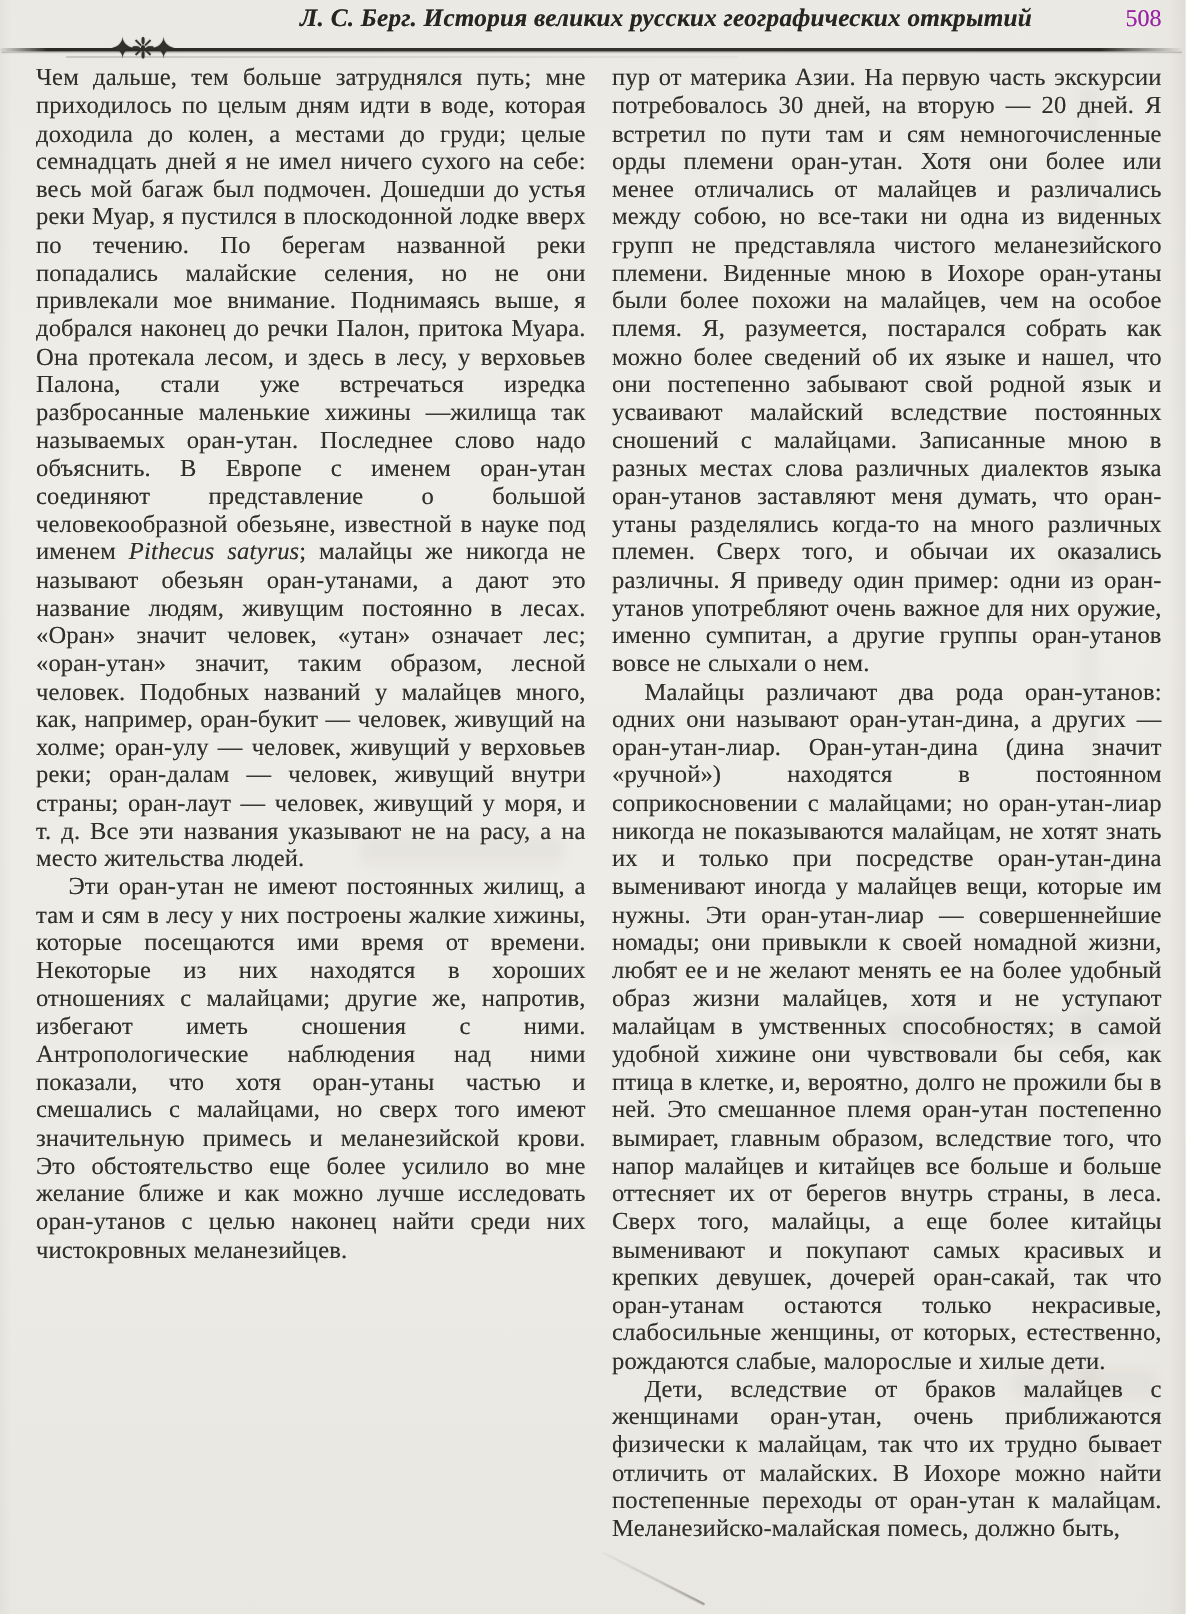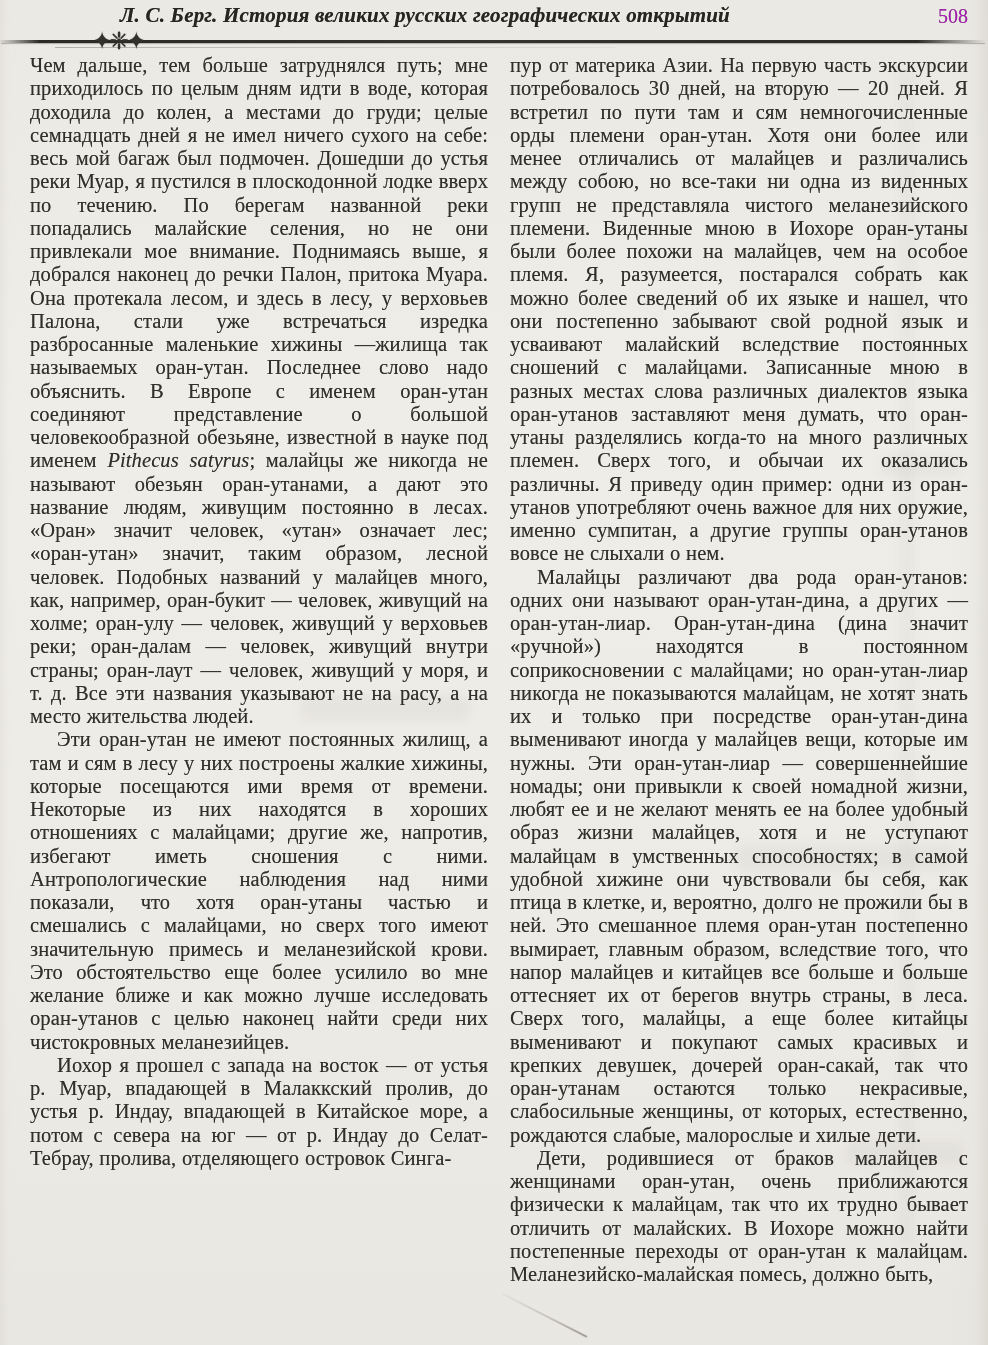--- a/index.html
+++ b/index.html
@@ -11,21 +11,21 @@
       linear-gradient(90deg, rgba(120,115,100,0.06) 0px, rgba(120,115,100,0.0) 10px),
       linear-gradient(270deg, rgba(110,105,92,0.10) 0px, rgba(110,105,92,0.02) 14px, rgba(110,105,92,0.0) 40px),
       linear-gradient(180deg, #ebe9e3 0%, #efede8 30%, #edebe5 70%, #e9e7e1 100%);
     font-family: "Liberation Serif", "DejaVu Serif", serif;
     color: #2e2d29;
   }
 
   
   .header-title {
     position: absolute; top: 3px; left: 120px; width: 740px;
-    text-align: left;
+    text-align: right;
     font-size: 21px; font-weight: bold; font-style: italic;
     color: #262520;
     letter-spacing: 0.2px;
     white-space: nowrap;
     text-shadow: 0 0 0.5px rgba(38,37,32,0.6);
     font-family: Liberation Serif, serif;
   }
   .page-number {
     position: absolute; top: 5px; right: 20px;
     font-size: 20px; color: #a21caf;
@@ -100,26 +100,25 @@
 <div class="header-title">Л. С. Берг. История великих русских географических открытий</div>
 <div class="page-number">508</div>
 <div class="header-rule"></div>
 <div class="header-rule-thin"></div>
 <div class="fleuron">✦❈✦</div>
 
 <div class="columns">
   <div class="col">
       <p class="para"><span>Чем дальше, тем больше затруднялся путь; мне приходилось по целым дням идти в воде, которая доходила до колен, а местами до груди; целые семнадцать дней я не имел ничего сухого на себе: весь мой багаж был подмочен. Дошедши до устья реки Муар, я пустился в плоскодонной лодке вверх по течению. По берегам названной реки попадались малайские селения, но не они привлекали мое внимание. Поднимаясь выше, я добрался наконец до речки Палон, притока Муара. Она протекала лесом, и здесь в лесу, у верховьев Палона, стали уже встречаться изредка разбросанные маленькие хижины —жилища так называемых оран-утан. Последнее слово надо объяснить. В Европе с именем оран-утан соединяют представление о большой человекообразной обезьяне, известной в науке под именем </span><i>Pithecus satyrus</i><span>; малайцы же никогда не называют обезьян оран-утанами, а дают это название людям, живущим постоянно в лесах. «Оран» значит человек, «утан» означает лес; «оран-утан» значит, таким образом, лесной человек. Подобных названий у малайцев много, как, например, оран-букит — человек, живущий на холме; оран-улу — человек, живущий у верховьев реки; оран-далам — человек, живущий внутри страны; оран-лаут — человек, живущий у моря, и т. д. Все эти названия указывают не на расу, а на место жительства людей.</span></p>
       <p class="para indent"><span>Эти оран-утан не имеют постоянных жилищ, а там и сям в лесу у них построены жалкие хижины, которые посещаются ими время от времени. Некоторые из них находятся в хороших отношениях с малайцами; другие же, напротив, избегают иметь сношения с ними. Антропологические наблюдения над ними показали, что хотя оран-утаны частью и смешались с малайцами, но сверх того имеют значительную примесь и меланезийской крови. Это обстоятельство еще более усилило во мне желание ближе и как можно лучше исследовать оран-утанов с целью наконец найти среди них чистокровных меланезийцев.</span></p>
-      <p class="para indent"><span>Иохор я прошел с запада на восток — от устья р. Муар, впадающей в Малаккский пролив, до устья р. Индау, впадающей в Китайское море, а потом с севера на юг — от р. Индау до Селат-Тебрау, пролива, отделяющего островок Синга-</span></p>
     </div>
   <div class="col">
       <p class="para"><span>пур от материка Азии. На первую часть экскурсии потребовалось 30 дней, на вторую — 20 дней. Я встретил по пути там и сям немногочисленные орды племени оран-утан. Хотя они более или менее отличались от малайцев и различались между собою, но все-таки ни одна из виденных групп не представляла чистого меланезийского племени. Виденные мною в Иохоре оран-утаны были более похожи на малайцев, чем на особое племя. Я, разумеется, постарался собрать как можно более сведений об их языке и нашел, что они постепенно забывают свой родной язык и усваивают малайский вследствие постоянных сношений с малайцами. Записанные мною в разных местах слова различных диалектов языка оран-утанов заставляют меня думать, что оран-утаны разделялись когда-то на много различных племен. Сверх того, и обычаи их оказались различны. Я приведу один пример: одни из оран-утанов употребляют очень важное для них оружие, именно сумпитан, а другие группы оран-утанов вовсе не слыхали о нем.</span></p>
       <p class="para indent"><span>Малайцы различают два рода оран-утанов: одних они называют оран-утан-дина, а других — оран-утан-лиар. Оран-утан-дина (дина значит «ручной») находятся в постоянном соприкосновении с малайцами; но оран-утан-лиар никогда не показываются малайцам, не хотят знать их и только при посредстве оран-утан-дина выменивают иногда у малайцев вещи, которые им нужны. Эти оран-утан-лиар — совершеннейшие номады; они привыкли к своей номадной жизни, любят ее и не желают менять ее на более удобный образ жизни малайцев, хотя и не уступают малайцам в умственных способностях; в самой удобной хижине они чувствовали бы себя, как птица в клетке, и, вероятно, долго не прожили бы в ней. Это смешанное племя оран-утан постепенно вымирает, главным образом, вследствие того, что напор малайцев и китайцев все больше и больше оттесняет их от берегов внутрь страны, в леса. Сверх того, малайцы, а еще более китайцы выменивают и покупают самых красивых и крепких девушек, дочерей оран-сакай, так что оран-утанам остаются только некрасивые, слабосильные женщины, от которых, естественно, рождаются слабые, малорослые и хилые дети.</span></p>
-      <p class="para indent"><span>Дети, родившиеся от браков малайцев с женщинами оран-утан, очень приближаются физически к малайцам, так что их трудно бывает отличить от малайских. В Иохоре можно найти постепенные переходы от оран-утан к малайцам. Меланезийско-малайская помесь, должно быть,</span></p>
+      <p class="para indent"><span>Дети, вследствие от браков малайцев с женщинами оран-утан, очень приближаются физически к малайцам, так что их трудно бывает отличить от малайских. В Иохоре можно найти постепенные переходы от оран-утан к малайцам. Меланезийско-малайская помесь, должно быть,</span></p>
     </div>
 </div>
 
 <div class="scan-artifact streak-right"></div>
 <div class="scan-artifact smudge-1"></div>
 <div class="scan-artifact smudge-2"></div>
 <div class="scan-artifact smudge-3"></div>
 <div class="scan-artifact smudge-4"></div>
 <div class="scan-artifact pencil-mark"></div>
 

